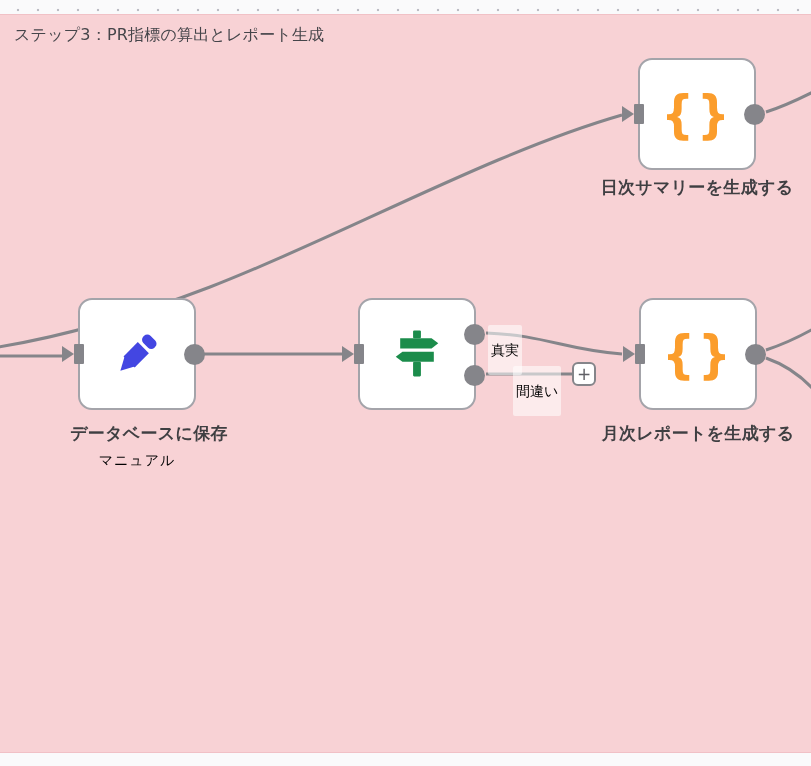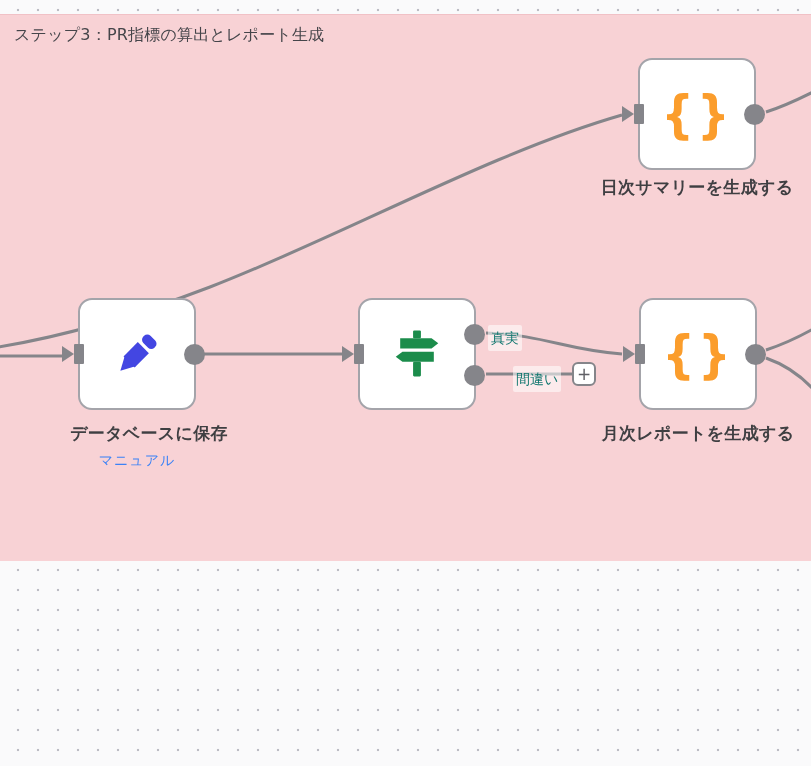--- a/index.html
+++ b/index.html
@@ -4,21 +4,21 @@
 <style>
   html,body{margin:0;padding:0;}
   body{
     width:811px;height:766px;overflow:hidden;
     font-family:"DejaVu Sans","Liberation Sans",sans-serif;
     background-color:#fafafb;
     background-image:radial-gradient(circle,#bcbcc4 1.1px,transparent 1.6px);
     background-size:20px 20px;
     background-position:8px 0px;
   }
-  .canvas{position:relative;width:811px;height:561px;overflow:hidden;}
+  .canvas{position:relative;width:811px;height:766px;overflow:hidden;}
   .sticky{
     position:absolute;left:-12px;top:14px;width:835px;height:739px;
     background:#f8d2d5;border:1px solid #f1c1c6;border-radius:3px;
     box-sizing:border-box;z-index:0;
   }
   .sticky-title{
     position:absolute;left:25px;top:10px;
     font-size:16px;font-weight:500;color:#45454a;letter-spacing:.2px;
   }
   svg.edges{position:absolute;left:0;top:0;z-index:1;}
@@ -45,25 +45,25 @@
     font-family:"DejaVu Sans","Liberation Sans",sans-serif;
     font-size:46px;font-weight:bold;color:#fb9d2c;letter-spacing:3px;
     transform:scaleY(1.12);line-height:1;user-select:none;
   }
   .node-label{
     position:absolute;width:260px;text-align:center;z-index:3;
     font-size:17px;font-weight:600;color:#3f3f42;letter-spacing:.3px;
   }
   .node-sublabel{
     position:absolute;width:260px;text-align:center;z-index:3;
-    font-size:14px;font-weight:400;color:#3b82f6;letter-spacing:1px;
+    font-size:14px;font-weight:400;color:#000000;letter-spacing:1px;
   }
   .edge-label{
-    position:absolute;z-index:3;font-size:14px;color:#0f766e;
-    background:rgba(255,255,255,.55);padding:4px 3px;line-height:18px;
+    position:absolute;z-index:3;font-size:14px;color:#000000;
+    background:rgba(255,255,255,.55);padding:16px 3px;line-height:18px;
     border-radius:2px;
   }
   .add-btn{
     position:absolute;left:572px;top:362px;width:24px;height:24px;z-index:3;
     background:#ffffff;border:2px solid #85858a;border-radius:6px;
     box-sizing:border-box;display:flex;align-items:center;justify-content:center;
     font-size:17px;color:#606065;line-height:1;cursor:pointer;
   }
 </style>
 </head>

